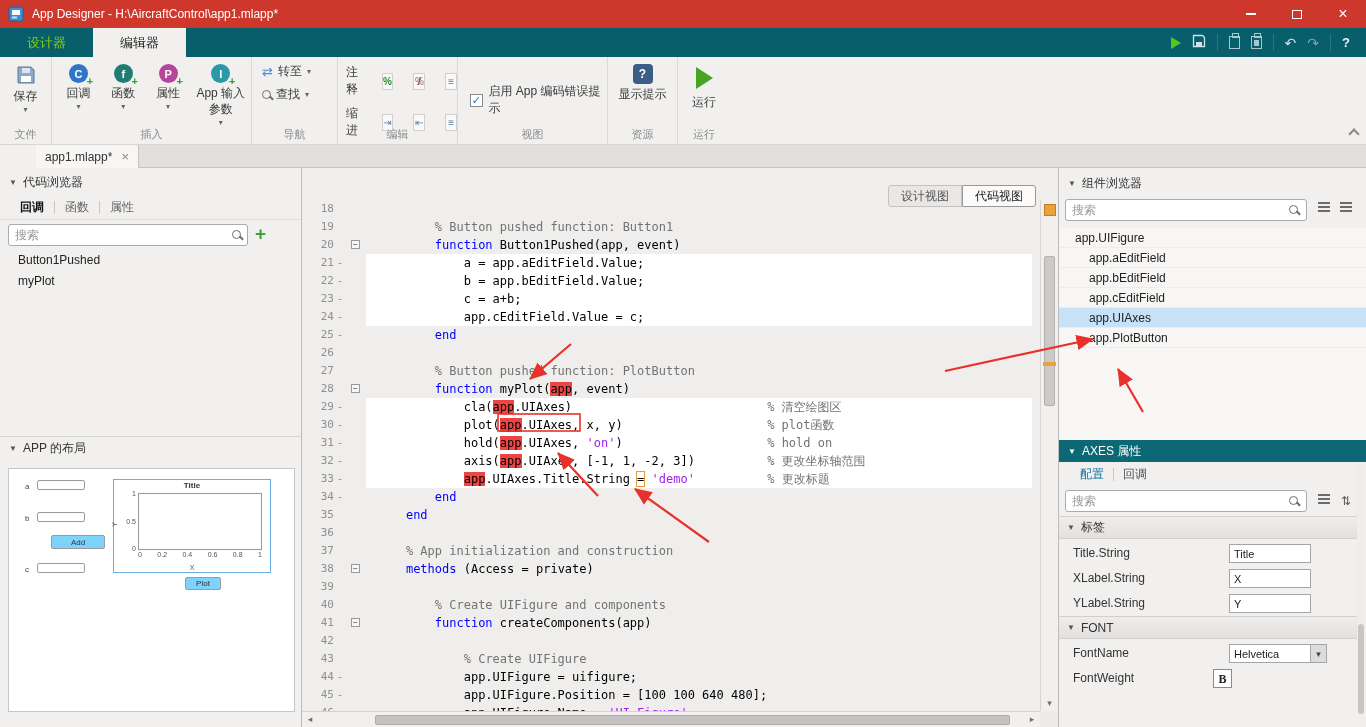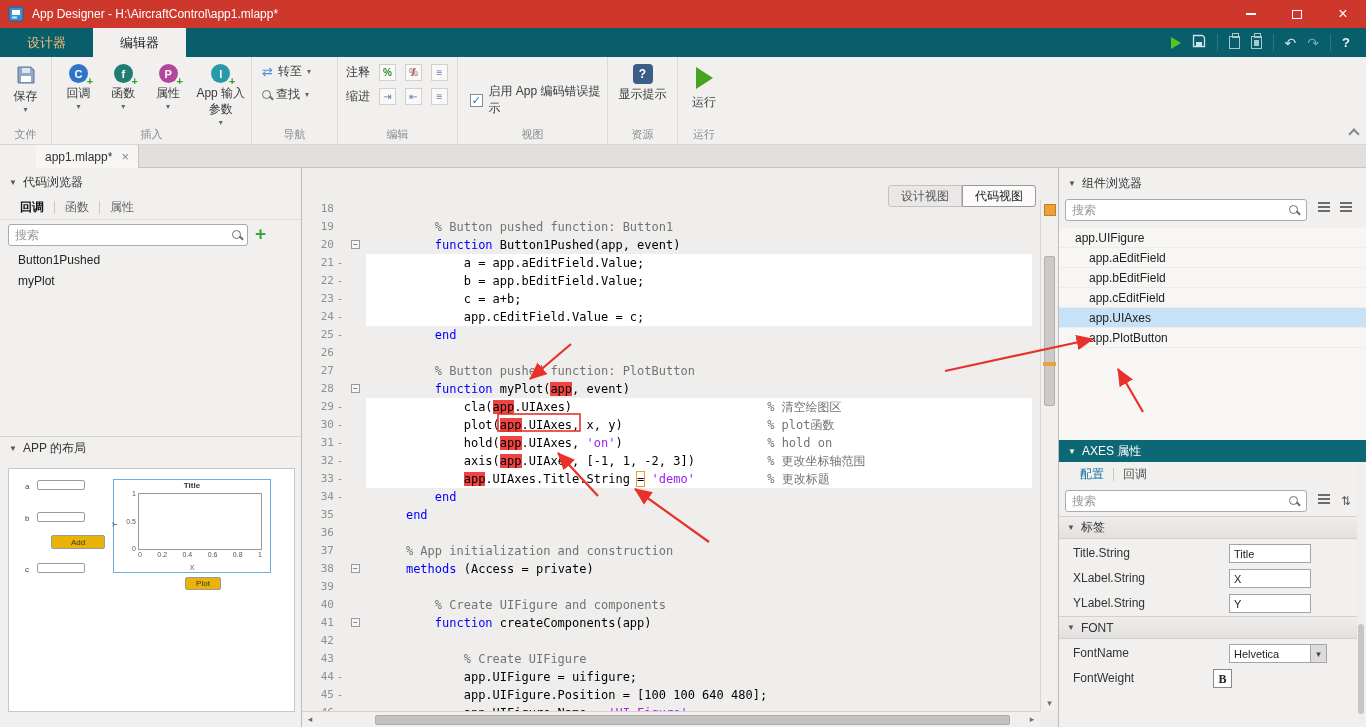--- a/index.html
+++ b/index.html
@@ -12,21 +12,21 @@
               display:flex; align-items:center; color:#fff; font-size:12px; }
   .app-icon { width:16px; height:16px; margin:0 8px 0 8px; }
   .winbtns { position:absolute; right:0; top:0; height:28px; display:flex; }
   .wb { width:46px; height:28px; display:flex; align-items:center; justify-content:center; color:#fff; }
   .wb-min i { display:block; width:10px; height:0; border-bottom:2px solid #fff; }
   .wb-max i { display:block; width:10px; height:9px; border:1.5px solid #fff; }
   .wb-close { font-size:16px; }
 
   
   .tabstrip { position:absolute; left:0; top:28px; right:0; height:29px; background:#085E6B; display:flex; }
-  .rtab { height:29px; line-height:29px; padding:0 27px; color:#fdba74; font-size:13px; }
+  .rtab { height:29px; line-height:29px; padding:0 27px; color:#84cc16; font-size:13px; }
   .rtab.active { background:#F1F0EF; color:#222; }
   .qicons { position:absolute; right:16px; top:0; height:29px; display:flex; align-items:center; gap:11px; }
   .qsep { width:1px; height:17px; background:#2A7683; }
   .play-sm { display:block; width:0; height:0; border-left:10px solid #59C322; border-top:6px solid transparent; border-bottom:6px solid transparent; }
   .clip { display:block; width:11px; height:13px; border:1px solid #A9C6CC; position:relative; }
   .clip::before { content:''; position:absolute; top:-4px; left:2px; width:5px; height:3px; border:1px solid #A9C6CC; }
   .clip.doc::after { content:''; position:absolute; left:2px; top:3px; width:5px; height:6px; background:#A9C6CC; }
   .qi { font-size:14px; color:#CFE3E8; }
   .qi.dim { color:#7FA9B2; }
   .qi.help { font-weight:bold; color:#EAF4F6; font-size:13px; }
@@ -40,21 +40,21 @@
   .dda { font-size:8px; color:#666; line-height:6px; }
   .ins-wrap { display:flex; padding-left:4px; }
   .ins-icon { position:relative; width:19px; height:19px; border-radius:50%; color:#fff; font-weight:bold;
               font-size:11px; display:flex; align-items:center; justify-content:center; }
   .ins-plus { position:absolute; right:-5px; bottom:-4px; color:#2F9E2F; font-size:11px; font-weight:bold;
               text-shadow:0 0 2px #fff; }
   .navrow { display:flex; align-items:center; gap:5px; padding:6px 0 0 10px; font-size:12px; color:#3B3B3B; }
   .goto-ic { color:#4A90D9; font-size:13px; }
   .mag { position:relative; width:9px; height:9px; border:1.6px solid #6E6E6E; border-radius:50%; display:inline-block; }
   .mag::after { content:''; position:absolute; width:5px; height:1.6px; background:#6E6E6E; transform:rotate(45deg); right:-4px; bottom:-1px; }
-  .editrow { display:flex; align-items:center; gap:9px; padding:7px 0 0 8px; font-size:12px; color:#3B3B3B; }
+  .editrow { display:flex; align-items:center; gap:20px; padding:7px 0 0 8px; font-size:12px; color:#3B3B3B; }
   .mini-ic { width:17px; height:17px; border:1px solid #D2D0CF; background:#FAF9F8; display:flex; align-items:center;
              justify-content:center; font-size:10px; color:#777; }
   .mini-ic.g { color:#2E8B2E; font-weight:bold; }
   .mini-ic.slash { position:relative; }
   .mini-ic.slash::after { content:'/'; position:absolute; color:#C33; font-weight:bold; }
   .mini-ic.b { color:#5A7FA8; }
   .chkrow { display:flex; align-items:center; gap:6px; padding:26px 0 0 12px; font-size:12px; color:#3B3B3B; }
   .chk { width:13px; height:13px; background:#fff; border:1px solid #8A8A8A; color:#1976D2; font-size:11px;
          font-weight:bold; line-height:11px; text-align:center; }
   .q-ic { width:20px; height:20px; border-radius:4px; background:#3A5E85; color:#fff; font-weight:bold;
@@ -88,21 +88,21 @@
   .searchbox { position:absolute; left:8px; top:4px; height:22px; background:#fff; border:1px solid #ABABAB;
                border-radius:3px; font-size:12px; padding:0 24px 0 6px; color:#333; width:240px; }
   .searchbox::placeholder { color:#9A9A9A; }
   .sb-mag { position:absolute; top:10px; }
   .add-plus { position:absolute; left:255px; top:3px; font-size:19px; font-weight:bold; color:#3EA23E; line-height:22px; }
   #cb-list .cb-item { height:21px; line-height:21px; padding-left:18px; font-size:12px; color:#222; }
   .layout-head { position:absolute; left:0; top:268px; right:0; height:24px; border-top:1px solid #D6D4D3; }
   .canvas { position:absolute; left:8px; top:300px; width:287px; height:244px; background:#fff; border:1px solid #C9C7C6; }
   .cv-label { position:absolute; font-size:8px; color:#444; }
   .cv-input { position:absolute; width:48px; height:10px; background:#fff; border:1px solid #9B9B9B; border-radius:2px; }
-  .cv-btn { position:absolute; background:#eab308; border:1px solid #9B9B9B; border-radius:2px; font-size:8px;
+  .cv-btn { position:absolute; background:#7dd3fc; border:1px solid #9B9B9B; border-radius:2px; font-size:8px;
             display:flex; align-items:center; justify-content:center; color:#333; }
   .mini-axes { position:absolute; left:104px; top:10px; width:158px; height:94px; background:#fff; border:1px solid #69AEE3; }
   .ma-title { position:absolute; top:1px; left:0; right:0; text-align:center; font-size:8px; font-weight:bold; color:#333; }
   .ma-plot { position:absolute; left:24px; top:13px; right:8px; bottom:22px; border:1px solid #999; }
   .ma-yticks { position:absolute; left:2px; top:10px; bottom:20px; width:20px; display:flex; flex-direction:column;
                justify-content:space-between; align-items:flex-end; font-size:7px; color:#555; }
   .ma-xticks { position:absolute; left:24px; right:8px; bottom:13px; height:8px; display:flex; justify-content:space-between;
                font-size:7px; color:#555; }
   .ma-xlabel { position:absolute; bottom:1px; left:0; right:0; text-align:center; font-size:7px; color:#555; }
   .ma-ylabel { position:absolute; left:-2px; top:45%; font-size:7px; color:#555; transform:rotate(-90deg); }

